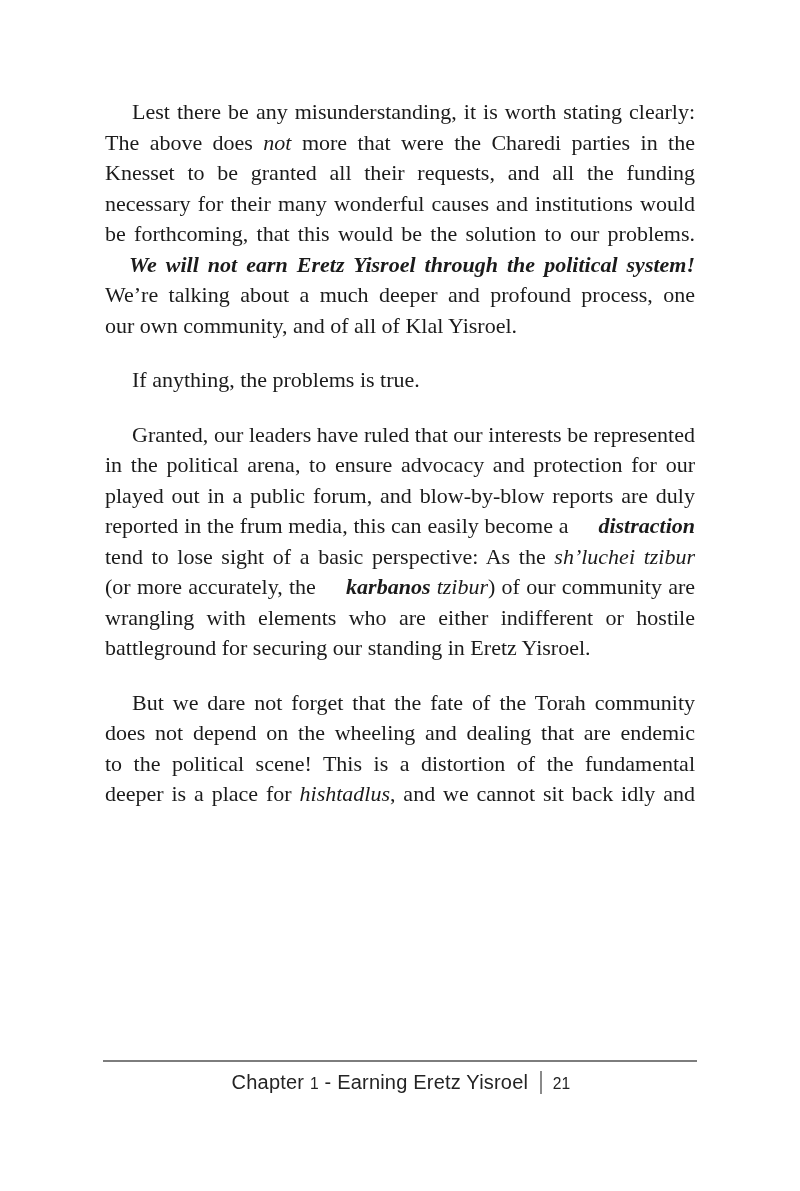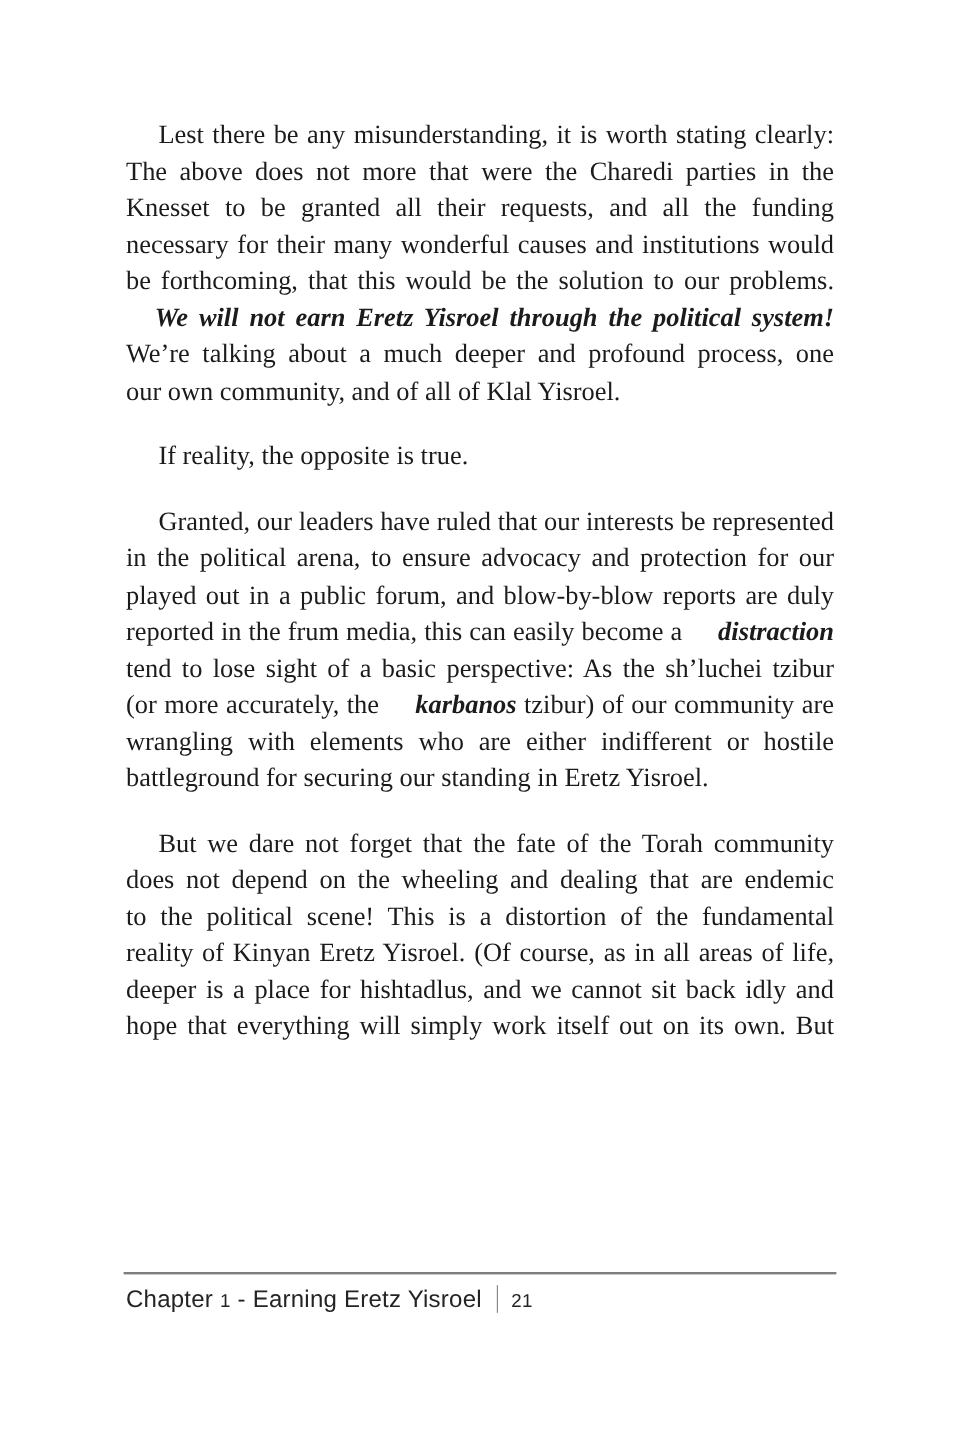--- a/index.html
+++ b/index.html
@@ -30,36 +30,36 @@
     line-height: 30.5px;
     text-align: justify;
     text-align-last: justify;
     -moz-text-align-last: justify;
   }
   .line.last {
     text-align-last: left;
     -moz-text-align-last: left;
   }
   .line.indent { text-indent: 27px; }
-  .it { }
+  .it { font-style: italic; }
   .bi { font-style: italic; font-weight: bold; margin-left: 24px; }
   .footer-rule {
     position: absolute;
     left: 103px;
     top: 1060px;
     width: 594px;
     height: 2px;
     background: #7d7d7d;
   }
   .footer {
     position: absolute;
     left: 105px;
     top: 1071px;
     width: 592px;
-    text-align: left;
+    text-align: center;
     font-family: "Liberation Sans", sans-serif;
     font-size: 20px;
     letter-spacing: 0.2px;
     color: #242424;
     white-space: nowrap;
   }
   .footer .num { font-size: 0.78em; }
   .footer-sep {
     display: inline-block;
     width: 1.5px;
@@ -78,38 +78,36 @@
         <div class="line indent"><span>Lest there be any misunderstanding, it is worth stating clearly:</span></div>
         <div class="line"><span>The above does </span><span class="it">not</span><span> more that were the Charedi parties in the</span></div>
         <div class="line"><span>Knesset to be granted all their requests, and all the funding</span></div>
         <div class="line"><span>necessary for their many wonderful causes and institutions would</span></div>
         <div class="line"><span>be forthcoming, that this would be the solution to our problems.</span></div>
         <div class="line"><span class="bi">We will not earn Eretz Yisroel through the political system!</span></div>
         <div class="line"><span>We’re talking about a much deeper and profound process, one</span></div>
         <div class="line last"><span>our own community, and of all of Klal Yisroel.</span></div>
       </div>
       <div class="para">
-        <div class="line indent last"><span>If reality, the opposite is true.</span></div>
+        <div class="line indent last"><span>If anything, the problems is true.</span></div>
       </div>
       <div class="para">
         <div class="line indent"><span>Granted, our leaders have ruled that our interests be represented</span></div>
         <div class="line"><span>in the political arena, to ensure advocacy and protection for our</span></div>
         <div class="line"><span>played out in a public forum, and blow-by-blow reports are duly</span></div>
         <div class="line"><span>reported in the frum media, this can easily become a </span><span class="bi">distraction</span></div>
         <div class="line"><span>tend to lose sight of a basic perspective: As the </span><span class="it">sh’luchei tzibur</span></div>
         <div class="line"><span>(or more accurately, the </span><span class="bi">karbanos</span><span class="it"> tzibur</span><span>) of our community are</span></div>
         <div class="line"><span>wrangling with elements who are either indifferent or hostile</span></div>
         <div class="line last"><span>battleground for securing our standing in Eretz Yisroel.</span></div>
       </div>
       <div class="para">
         <div class="line indent"><span>But we dare not forget that the fate of the Torah community</span></div>
         <div class="line"><span>does not depend on the wheeling and dealing that are endemic</span></div>
         <div class="line"><span>to the political scene! This is a distortion of the fundamental</span></div>
-        <div class="line"><span>reality of Kinyan Eretz Yisroel. (Of course, as in all areas of life,</span></div>
         <div class="line"><span>deeper is a place for </span><span class="it">hishtadlus</span><span>, and we cannot sit back idly and</span></div>
-        <div class="line"><span>hope that everything will simply work itself out on its own. But</span></div>
       </div>
     </div>
   <div class="footer-rule"></div>
   <div class="footer">
     <span id="footer-chapter"><span>Chapter </span><span class="num">1</span><span> - Earning Eretz Yisroel</span></span><span class="footer-sep"></span><span class="num" id="footer-page-number">21</span>
   </div>
 </div>
 
 </body></html>

